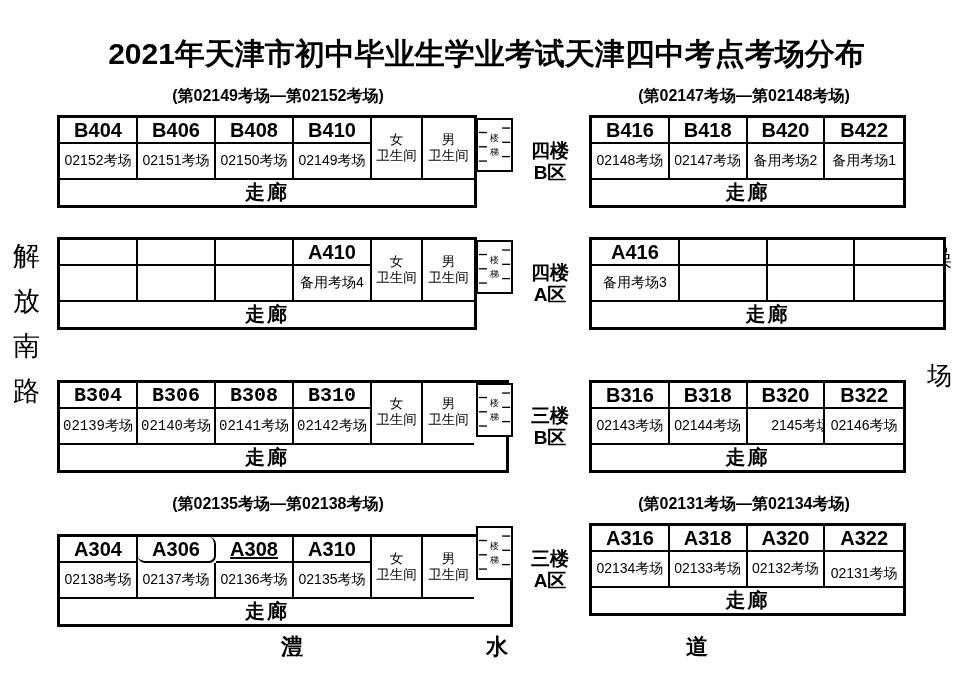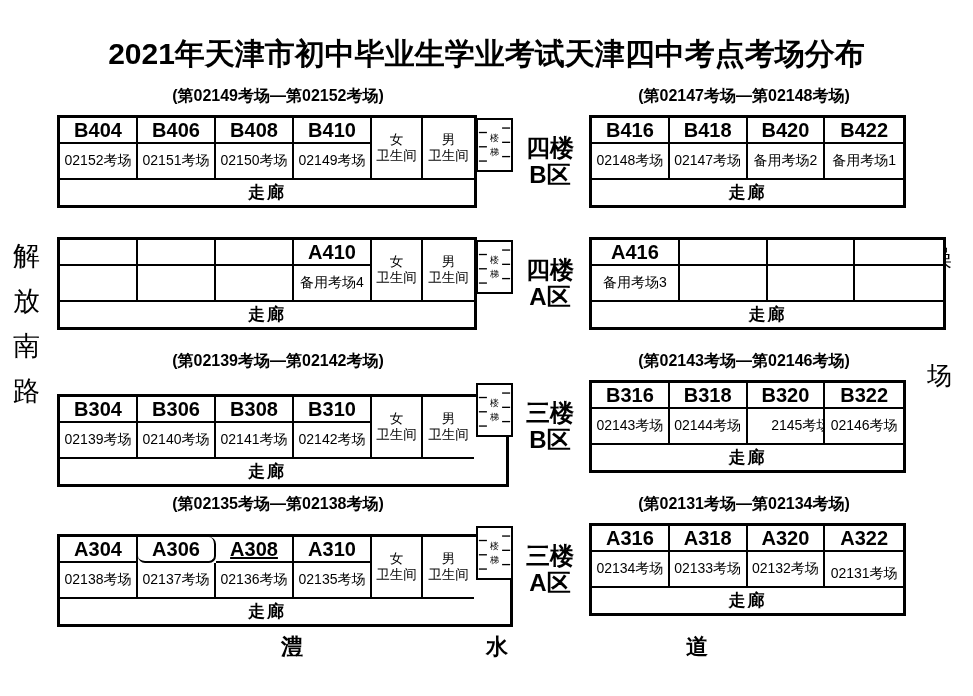--- a/index.html
+++ b/index.html
@@ -25,36 +25,36 @@
   .left-building  { grid-template-columns:78px 78px 78px 78px 51px 51px; }
   .right-building { grid-template-columns:repeat(4,1fr); }
   .cell { display:flex; align-items:center; justify-content:center; box-sizing:border-box; overflow:hidden; }
   .bR { border-right:2px solid #000; }
   .bB { border-bottom:2px solid #000; }
   .room-name { font-size:20px; font-weight:bold; white-space:nowrap; }
   .room-exam { font-size:14px; white-space:nowrap; }
   .restroom  { flex-direction:column; font-size:13.5px; line-height:1.2; }
   .corridor  {
     grid-row:3; grid-column:1 / -1; border-top:2px solid #000;
-    font-size:17px; font-weight:bold; letter-spacing:2px;
+    font-size:20px; font-weight:bold; letter-spacing:2px;
   }
   .stairs {
     position:absolute; width:37px; height:54px; box-sizing:border-box;
     border:2px solid #000; background:#fff; z-index:3;
   }
   .stairs svg { position:absolute; left:0; top:0; width:100%; height:100%; }
   .stairs-label {
     position:absolute; left:0; top:0; right:0; bottom:0;
     display:flex; flex-direction:column; align-items:center; justify-content:center;
     gap:5px; font-size:9px; line-height:1;
   }
   .zone {
     position:absolute; width:78px; height:93px; z-index:2;
     display:flex; flex-direction:column; align-items:center; justify-content:center;
-    font-size:24px; font-weight:bold; line-height:1.12; text-align:center;
+    font-size:19px; font-weight:bold; line-height:1.12; text-align:center;
   }
   .road-v {
     position:absolute; display:flex; flex-direction:column; align-items:center;
     line-height:1;
   }
   #road-left  { left:13px;  top:243px; font-size:27px; gap:18px; }
   #road-right { left:927px; top:246px; font-size:25px; gap:92px; }
   .road-bottom-char {
     position:absolute; top:636px; font-size:22px; font-weight:bold; line-height:1;
   }
@@ -171,23 +171,21 @@
       <div class="cell room-name bB bR" style="grid-area: 1 / 1;">A416</div>
       <div class="cell room-exam bR" style="grid-area: 2 / 1;">备用考场3</div>
       <div class="cell room-name bB bR" style="grid-area: 1 / 2;"></div>
       <div class="cell room-exam bR" style="grid-area: 2 / 2;"></div>
       <div class="cell room-name bB bR" style="grid-area: 1 / 3;"></div>
       <div class="cell room-exam bR" style="grid-area: 2 / 3;"></div>
       <div class="cell room-name bB" style="grid-area: 1 / 4;"></div>
       <div class="cell room-exam" style="grid-area: 2 / 4;"></div>
       <div class="cell corridor">走廊</div>
     </div>
-    <div class="range-header" style="left: 78px; width: 400px; top: 351px;">(第02139考场—第02142考场)</div>
-    <div class="range-header" style="left: 594px; width: 300px; top: 351px;">(第02143考场—第02146考场)</div>
-    <div class="building left-building" style="left: 57px; top: 394px; width: 452px;">
+    <div class="building left-building" style="left: 57px; top: 380px; width: 452px; font-family: Liberation Mono, monospace;">
       <div class="cell room-name bR bB" style="grid-area: 1 / 1;">B304</div>
       <div class="cell room-exam bR" style="grid-area: 2 / 1;">02139考场</div>
       <div class="cell room-name bR bB" style="grid-area: 1 / 2;">B306</div>
       <div class="cell room-exam bR" style="grid-area: 2 / 2;">02140考场</div>
       <div class="cell room-name bR bB" style="grid-area: 1 / 3;">B308</div>
       <div class="cell room-exam bR" style="grid-area: 2 / 3;">02141考场</div>
       <div class="cell room-name bR bB" style="grid-area: 1 / 4;">B310</div>
       <div class="cell room-exam bR" style="grid-area: 2 / 4;">02142考场</div>
       <div class="cell restroom bR" style="grid-area: 1 / 5 / span 2;">
         <span>女</span>

